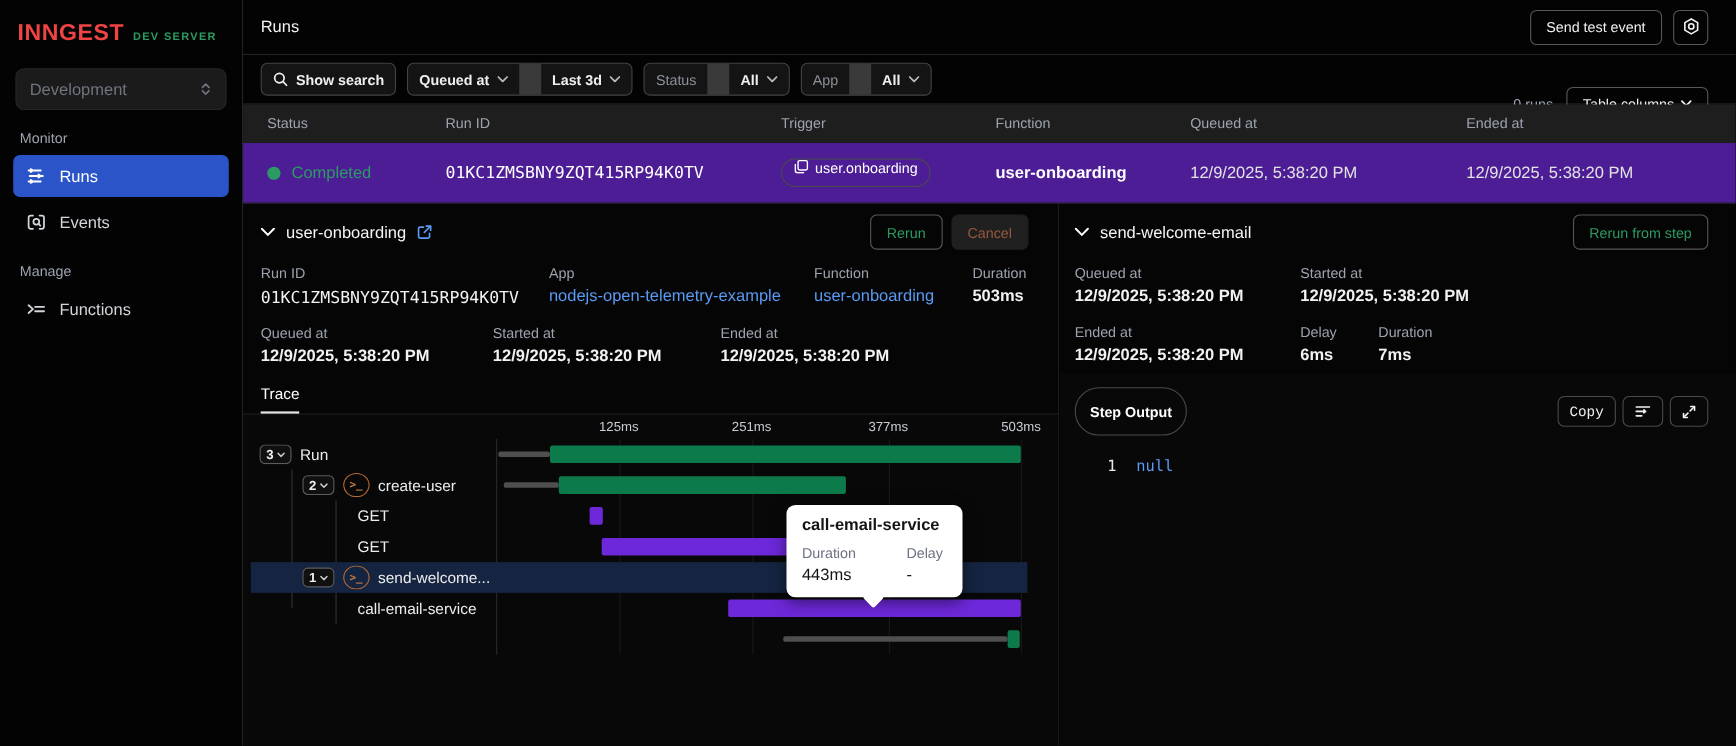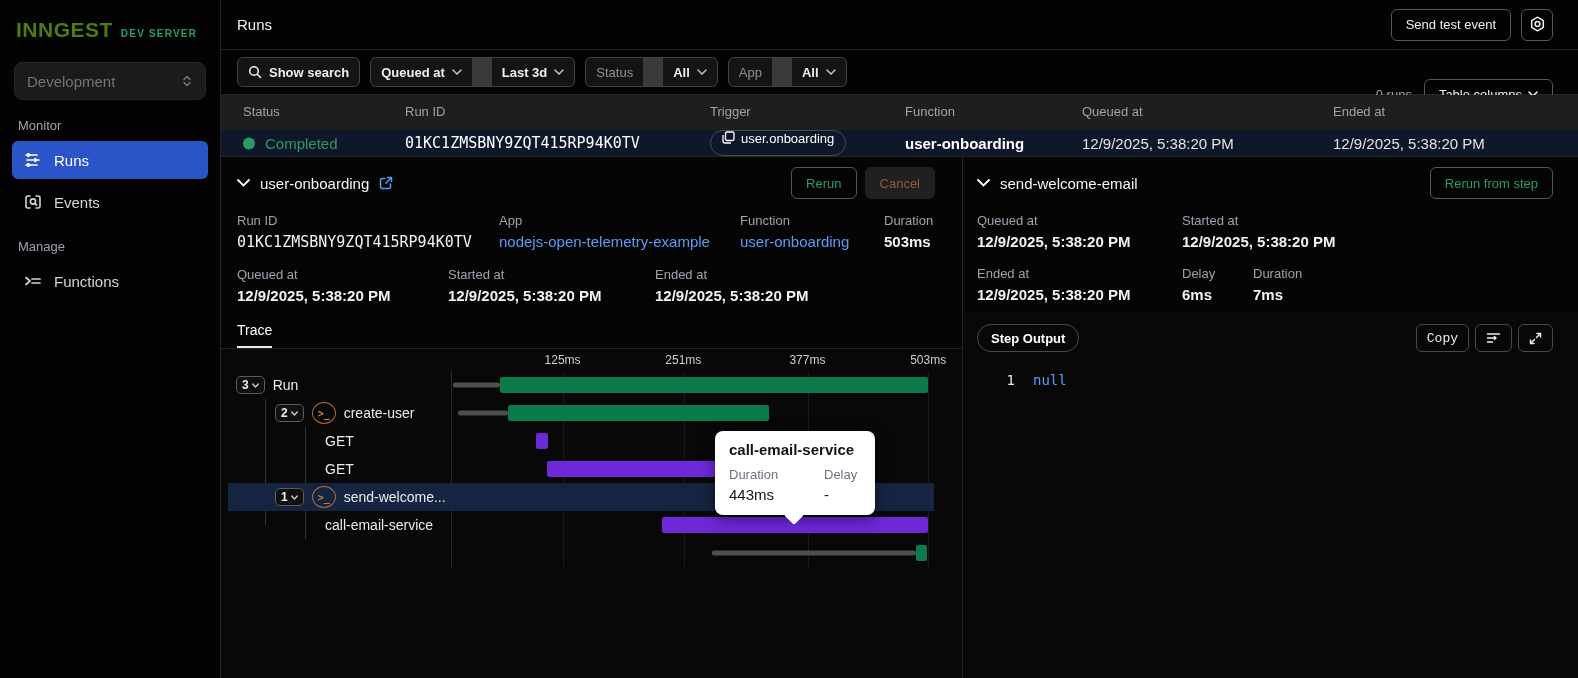--- a/index.html
+++ b/index.html
@@ -7,21 +7,21 @@
     font-family:"Liberation Sans", sans-serif; font-size:14px; }
   .mono { font-family:"DejaVu Sans Mono", monospace; }
 
   
   .app { position:relative; width:1578px; height:678px; display:flex; }
   .sidebar { width:221px; height:100%; background:#030303; border-right:1px solid #242424; flex:none; padding:0 12px; }
   .main { flex:1; display:flex; flex-direction:column; height:100%; min-width:0; }
 
   
   .logo-row { display:flex; align-items:baseline; gap:8px; padding:18px 4px 14px 4px; }
-  .logo { font-size:21px; font-weight:bold; letter-spacing:0.5px; color:#4d7c0f; }
+  .logo { font-size:21px; font-weight:bold; letter-spacing:0.5px; color:#ef4444; }
   .logo-badge { font-size:10px; font-weight:bold; letter-spacing:1.2px; color:#2c9b63; }
   .env-select { margin:6px 2px 10px 2px; height:38px; background:#1b1b1b; border:1px solid #262626; border-radius:8px;
     display:flex; align-items:center; justify-content:space-between; padding:0 12px; color:#6f757e; font-size:15px; cursor:pointer; }
   .side-section-label { color:#9ca3af; font-size:13px; margin:18px 6px 8px 6px; }
   .nav-item { display:flex; align-items:center; gap:12px; height:38px; border-radius:6px; padding:0 12px;
     color:#d2d5da; font-size:15px; cursor:pointer; margin-bottom:4px; }
   .nav-item.active { background:#2a54c7; color:#fff; }
   .nav-item svg { flex:none; }
 
   
@@ -40,21 +40,21 @@
   .chip > span { padding:0 10px; display:inline-flex; align-items:center; gap:7px; height:100%; }
   .chip .divider { width:1px; height:100%; background:#3a3a3a; }
   .chip .muted { color:#8b9099; }
   .chip b { font-weight:bold; }
   .filter-right { margin-left:auto; display:flex; align-items:center; gap:12px;margin-top:44px; }
   .runs-count { color:#9ca3af; font-size:13px; }
 
   
   .thead { height:35px; background:#1e1e1e; position:relative; flex:none; }
   .thead span { position:absolute; top:9px; color:#9ca3af; font-size:13px; }
-  .trow { height:27px; border-bottom:1px solid #242424; position:relative; flex:none; background:#0f172a; cursor:pointer; }
+  .trow { height:55px; border-bottom:1px solid #242424; position:relative; flex:none; background:#4c1d95; cursor:pointer; }
   .trow > * { position:absolute; top:50%; transform:translateY(-50%); }
   .c-status { left:22px; } .c-runid { left:184px; } .c-trigger { left:489px; }
   .c-func { left:684px; } .c-queued { left:861px; } .c-ended { left:1112px; }
   .status-cell { display:flex; align-items:center; gap:10px; color:#2c9b63; font-size:15px; }
   .dot { width:12px; height:12px; border-radius:50%; background:#2c9b63; }
   .runid-cell { font-size:15px; color:#fff; }
   .trigger-pill { display:inline-flex; gap:6px; border:1px solid #4a4a4a; border-radius:999px;
     height:26px; padding:0 11px; color:#fff; font-size:13px; }
   .func-cell { color:#fff; font-weight:bold; font-size:15px; }
   .ts { color:#e3e3e3; font-size:15px; }
@@ -107,21 +107,21 @@
   .tooltip:after { content:""; position:absolute; left:72px; bottom:-7px; width:14px; height:14px; background:#fff;
     transform:rotate(45deg); border-radius:2px; }
   .tt-title { color:#141414; font-weight:bold; font-size:15px; margin-bottom:9px; }
   .tt-grid { display:flex; }
   .tt-col1 { width:95px; }
   .tt-lbl { color:#6b7280; font-size:13px; margin-bottom:4px; }
   .tt-val { color:#141414; font-size:15px; }
 
   
   .output-toolbar { display:flex; align-items:center; padding:13px 25px 0 14px; }
-  .pill { border:1px solid #4a4a4a; border-radius:999px; height:28px; display:inline-flex; align-items:center;
+  .pill { border:1px solid #4a4a4a; border-radius:999px; height:44px; display:inline-flex; align-items:center;
     padding:0 13px; color:#fff; font-size:13px; font-weight:bold; background:transparent; cursor:pointer;text-align:center; }
   .output-actions { margin-left:auto; display:flex; gap:6px; }
   .mini-btn { height:28px; border:1px solid #4a4a4a; border-radius:6px; background:transparent; color:#efefef;
     font-size:13px; padding:0 10px; display:inline-flex; align-items:center; justify-content:center; cursor:pointer; font-family:Liberation Mono, monospace; }
   .code-area { padding:20px 0 0 0; font-size:14px; }
   .code-line { display:flex; }
   .line-no { width:52px; text-align:right; color:#e8e8e8; flex:none; }
   .code-txt { padding-left:18px; color:#5b9bf5; }
 
   svg { display:block; }

